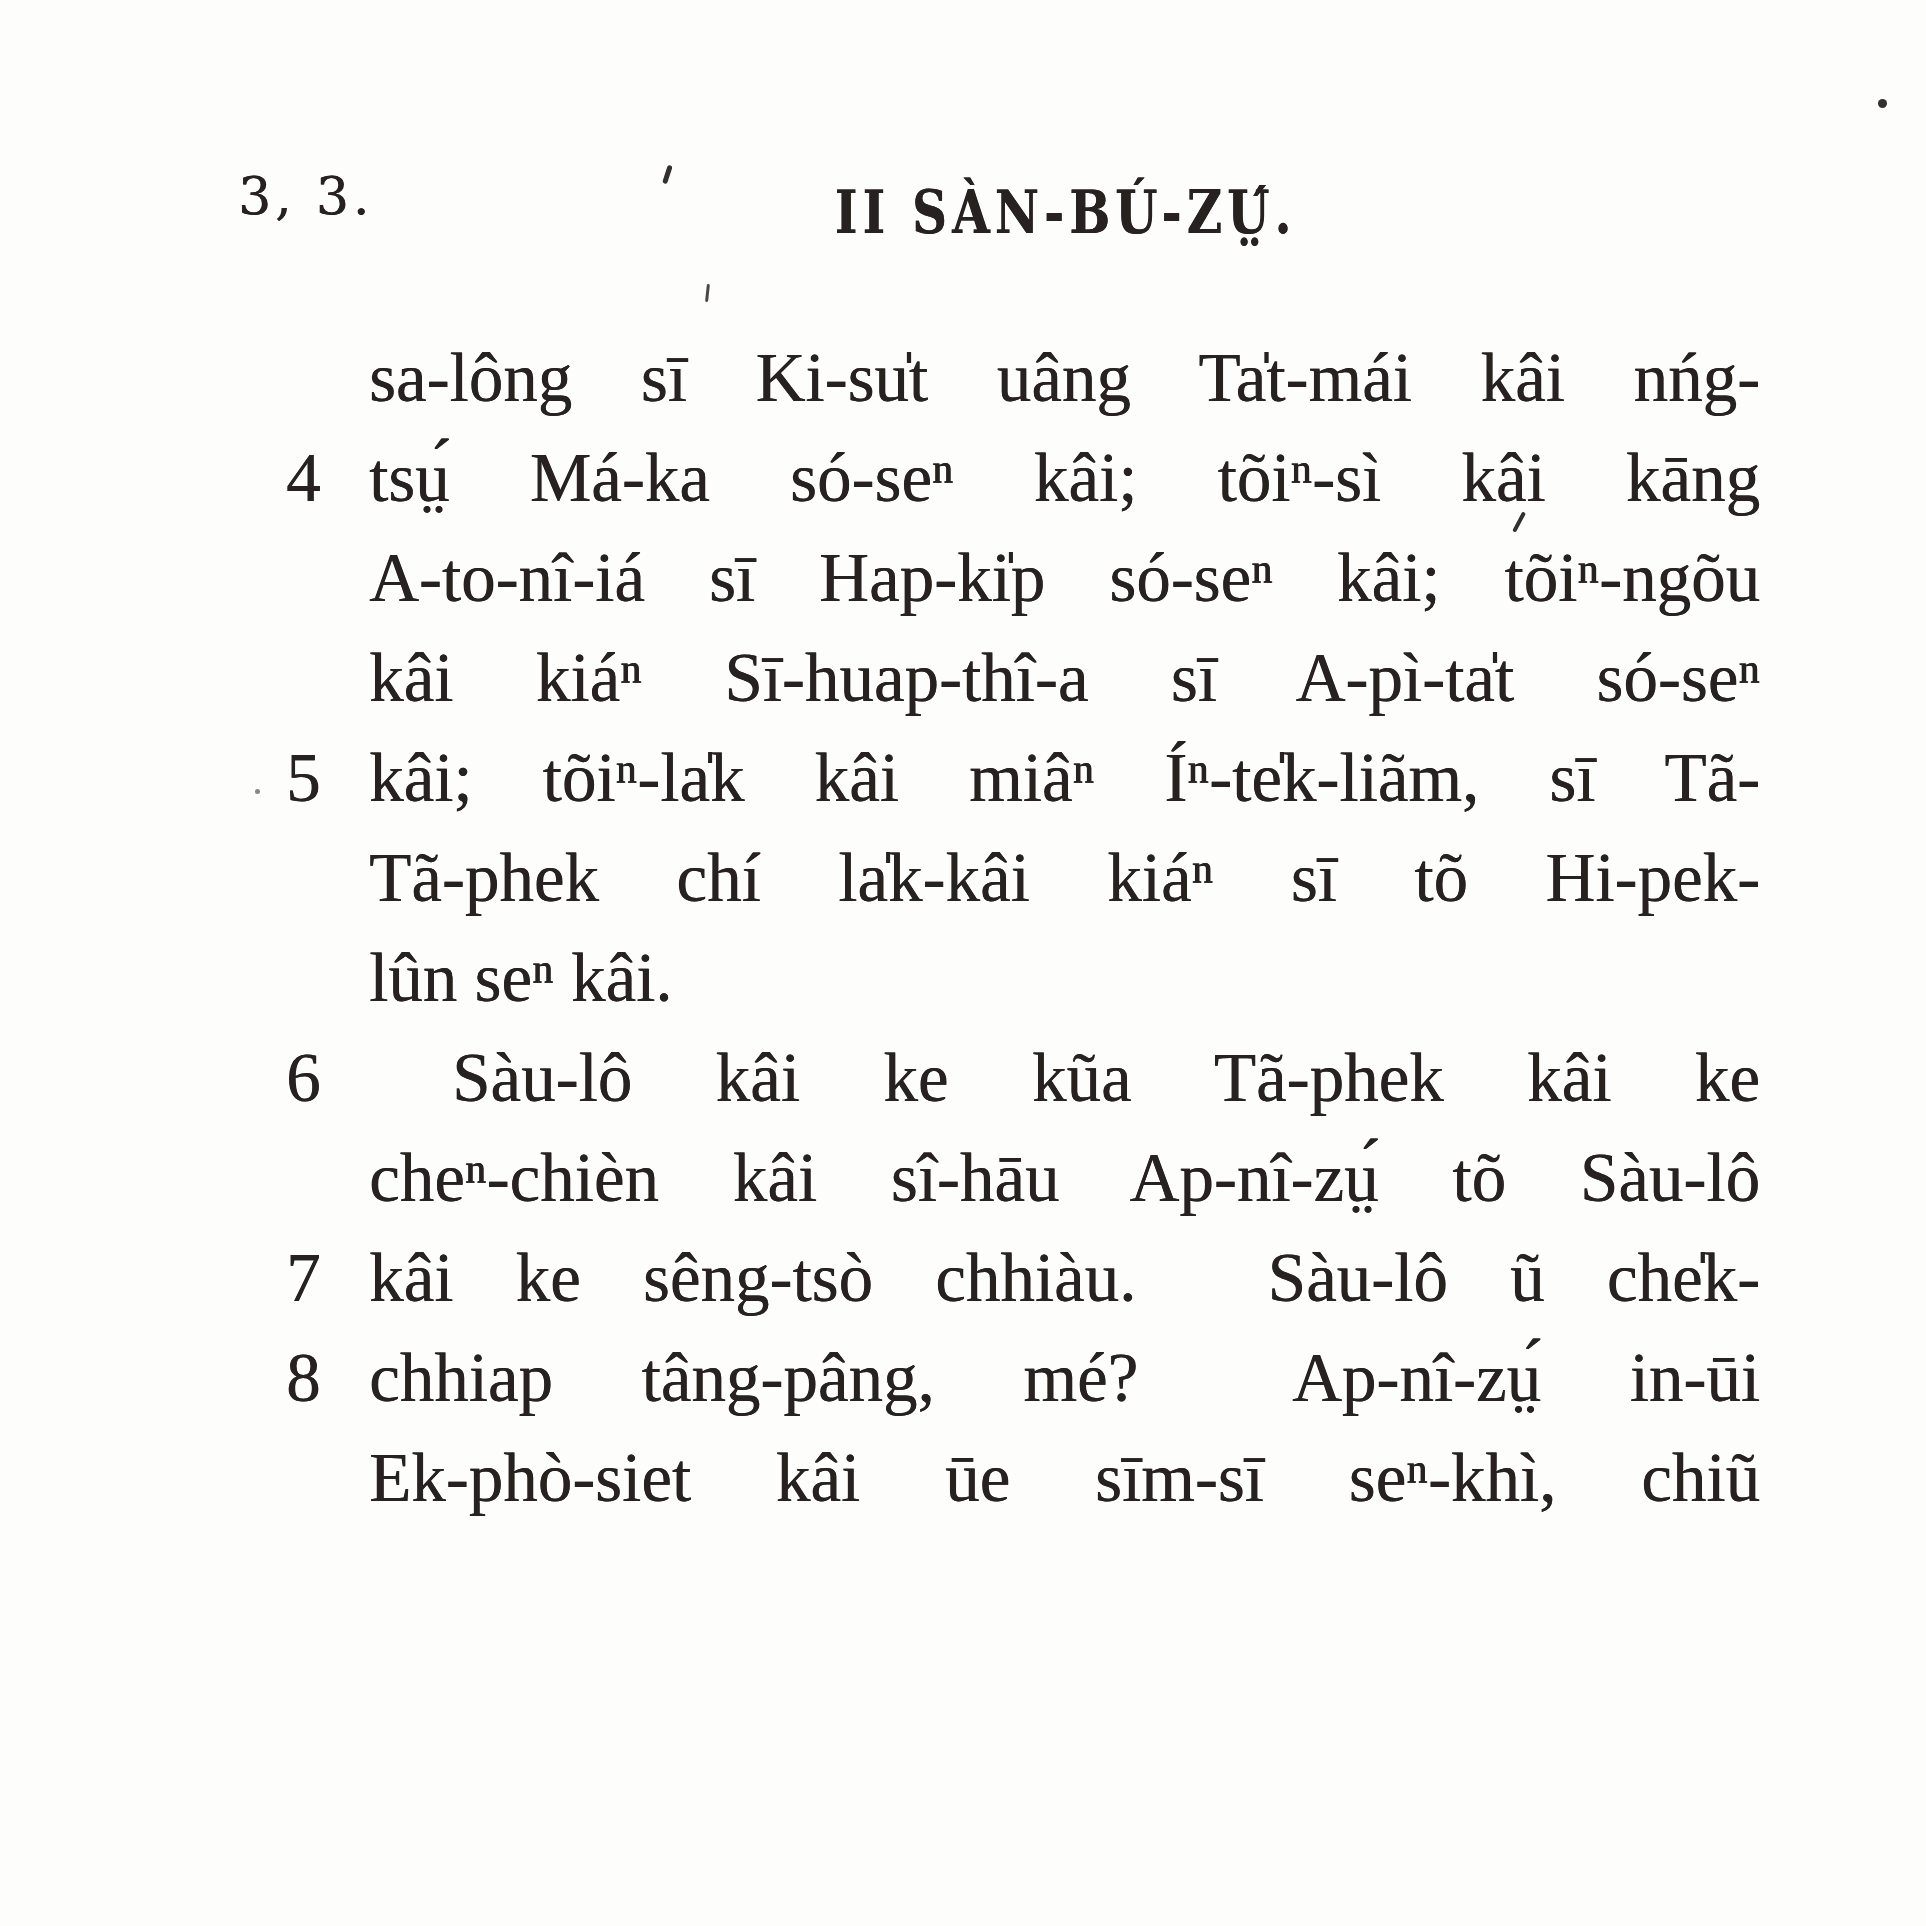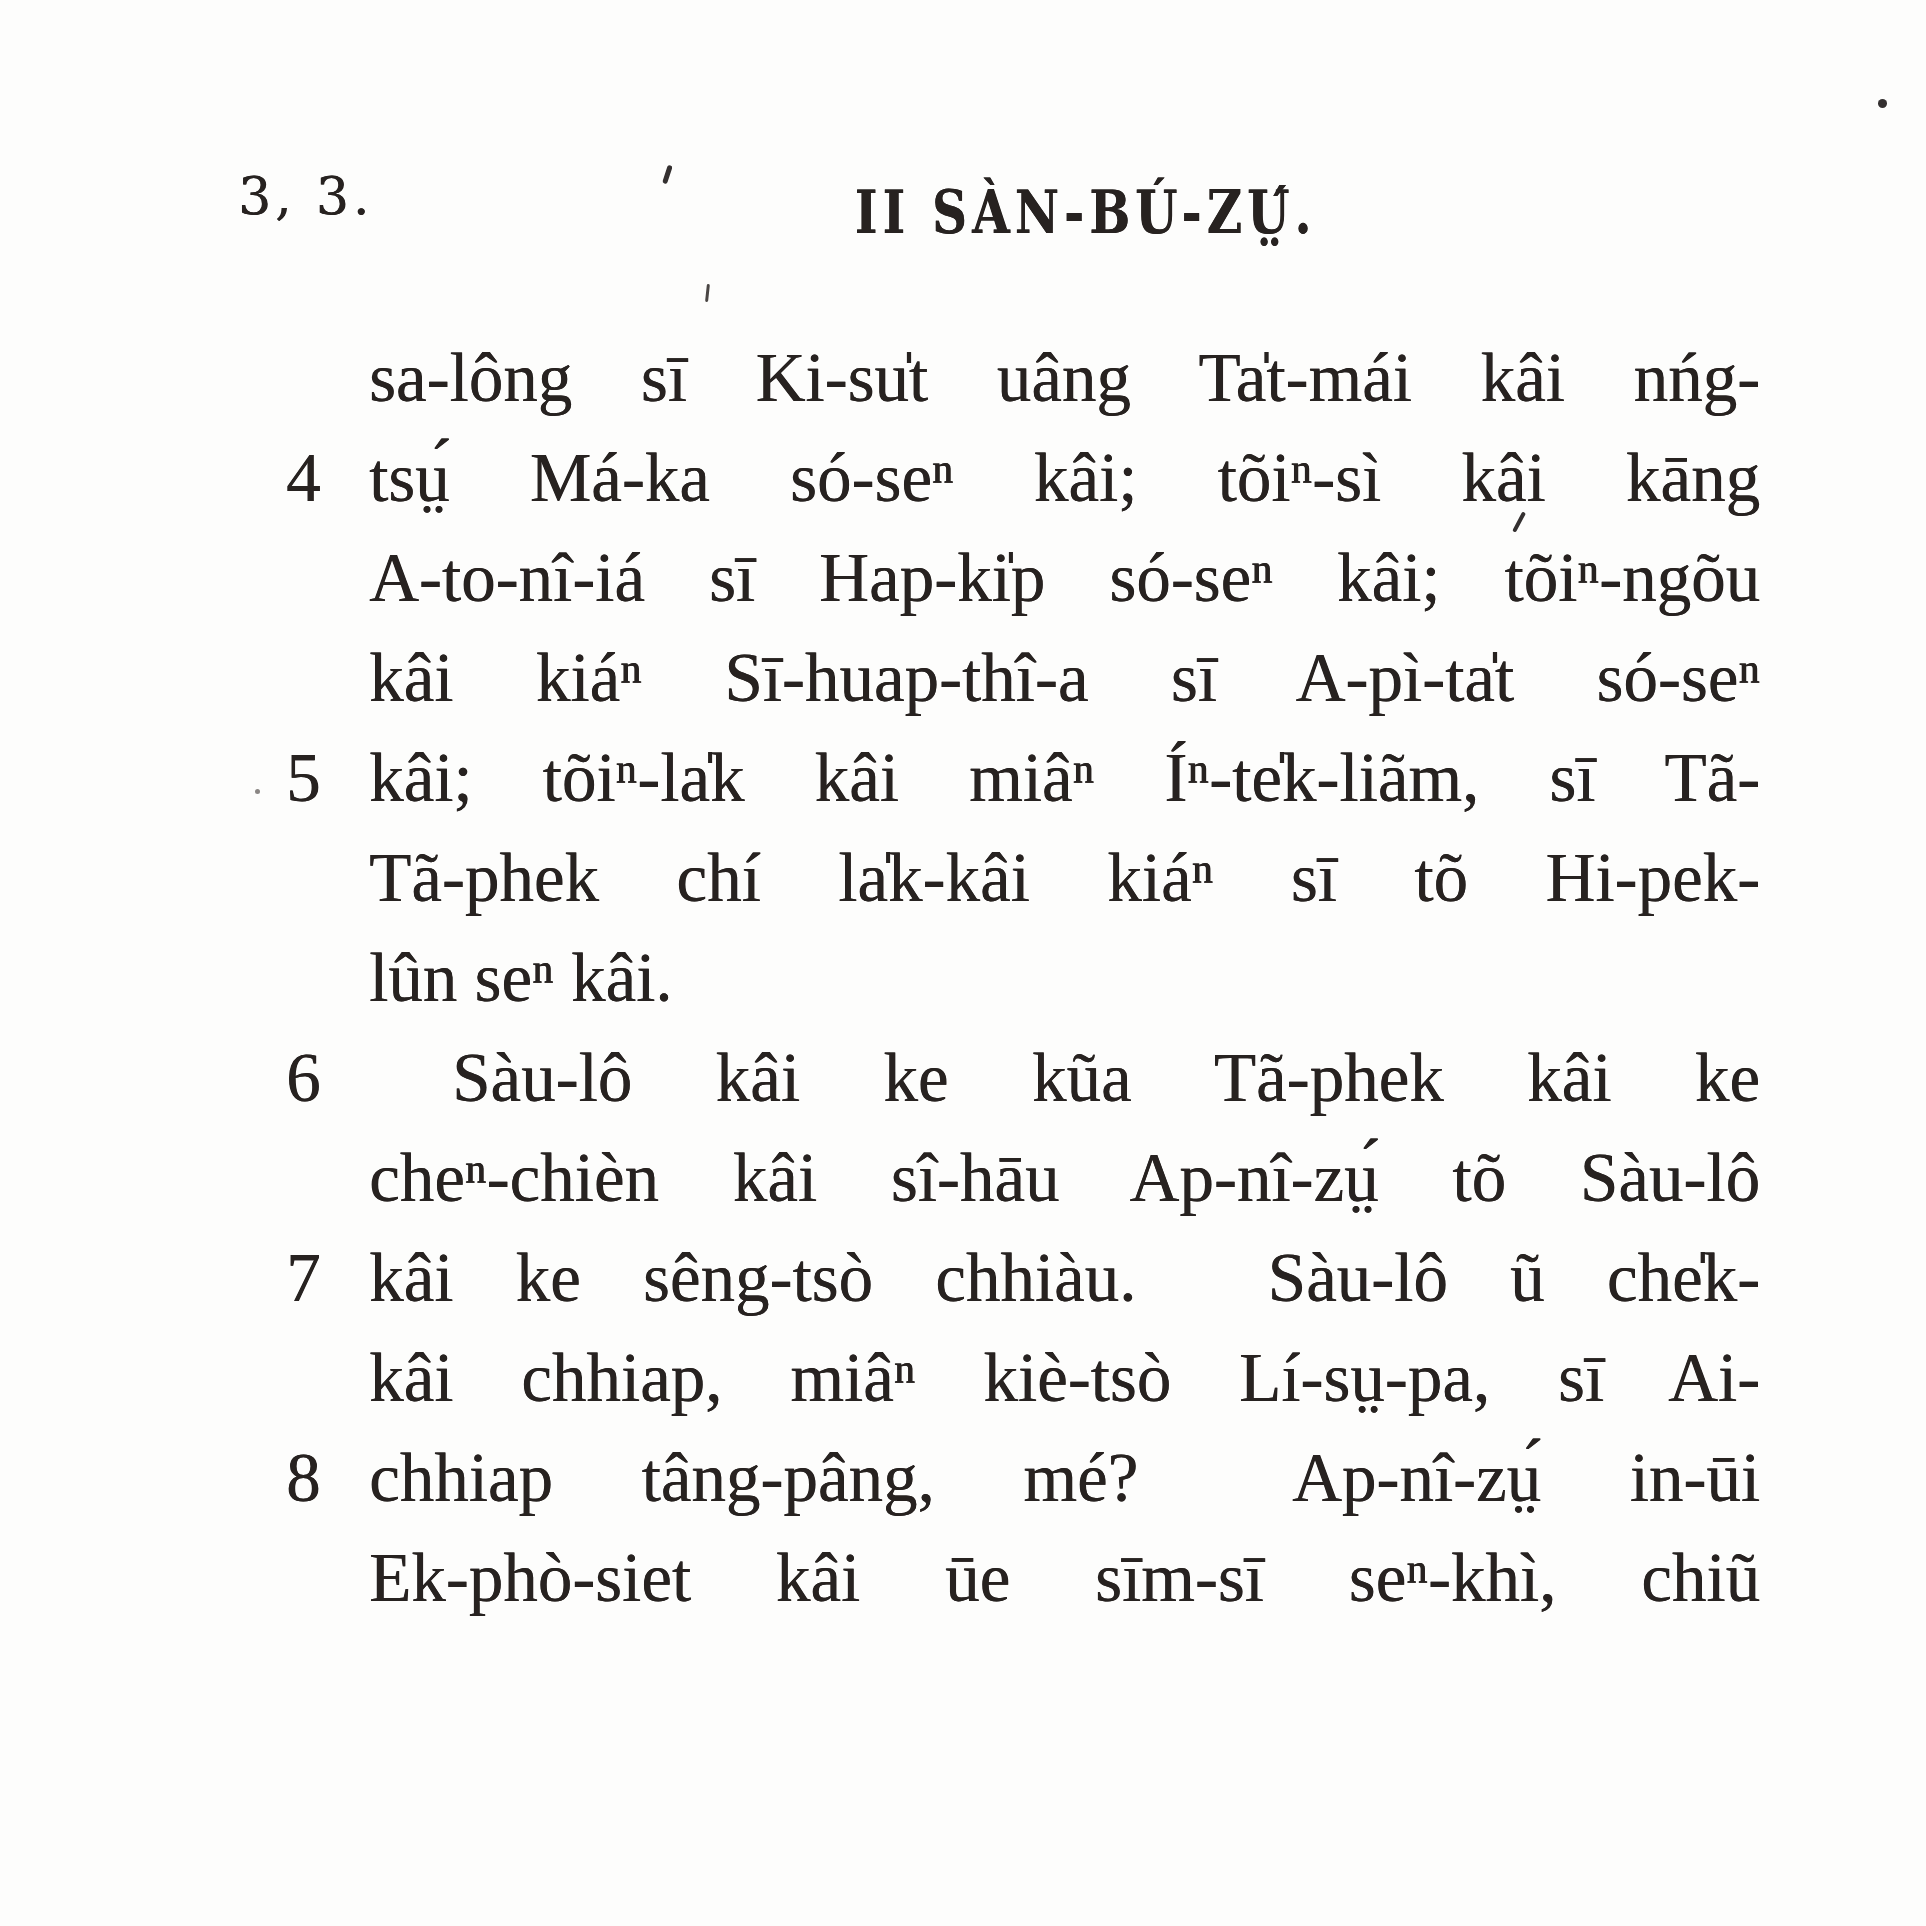--- a/index.html
+++ b/index.html
@@ -9,21 +9,21 @@
     font-family:"DejaVu Serif", serif;
   }
   .inked { text-shadow:0.4px 0 0 currentColor; }
 
   
   .header-ref {
     position:absolute; left:238px; top:166px;
     font-size:52px; letter-spacing:3.9px; white-space:nowrap;
   }
   .header-title {
-    position:absolute; left:804px; top:178px; width:447px; text-align:center;
+    position:absolute; left:784px; top:178px; width:447px; text-align:center;
   }
   .header-title .tt {
     display:inline-block; font-size:59px; font-weight:bold;
     letter-spacing:6.2px; white-space:nowrap;
     transform:scaleX(0.82); transform-origin:50% 50%;
   }
 
   
   .text-block {
     position:absolute; left:369px; top:328px; width:1391px;
@@ -91,24 +91,20 @@
     </div>
     <div class="line">
       <span class="vnum"></span>
       <span class="ltext">cheⁿ-chièn kâi sî-hāu Ap-nî-zṳ́ tõ Sàu-lô</span>
     </div>
     <div class="line">
       <span class="vnum">7</span>
       <span class="ltext">kâi ke sêng-tsò chhiàu.  Sàu-lô ũ che̍k-</span>
     </div>
     <div class="line">
-      <span class="vnum"></span>
-      <span class="ltext">kâi chhiap, miâⁿ kiè-tsò Lí-sṳ-pa, sī Ai-</span>
-    </div>
-    <div class="line">
       <span class="vnum">8</span>
       <span class="ltext">chhiap tâng-pâng, mé?  Ap-nî-zṳ́ in-ūi</span>
     </div>
     <div class="line">
       <span class="vnum"></span>
       <span class="ltext">Ek-phò-siet kâi ūe sīm-sī seⁿ-khì, chiũ</span>
     </div>
 
   </div>
 

